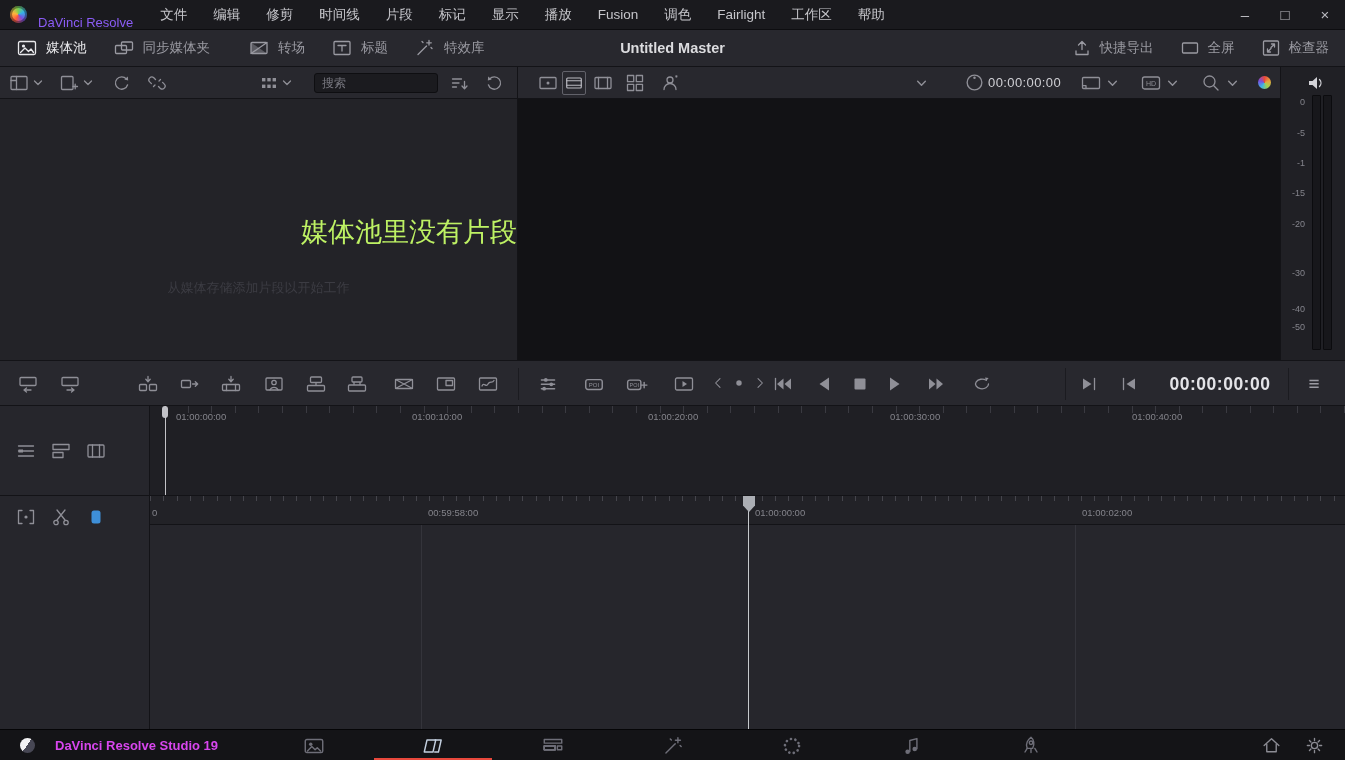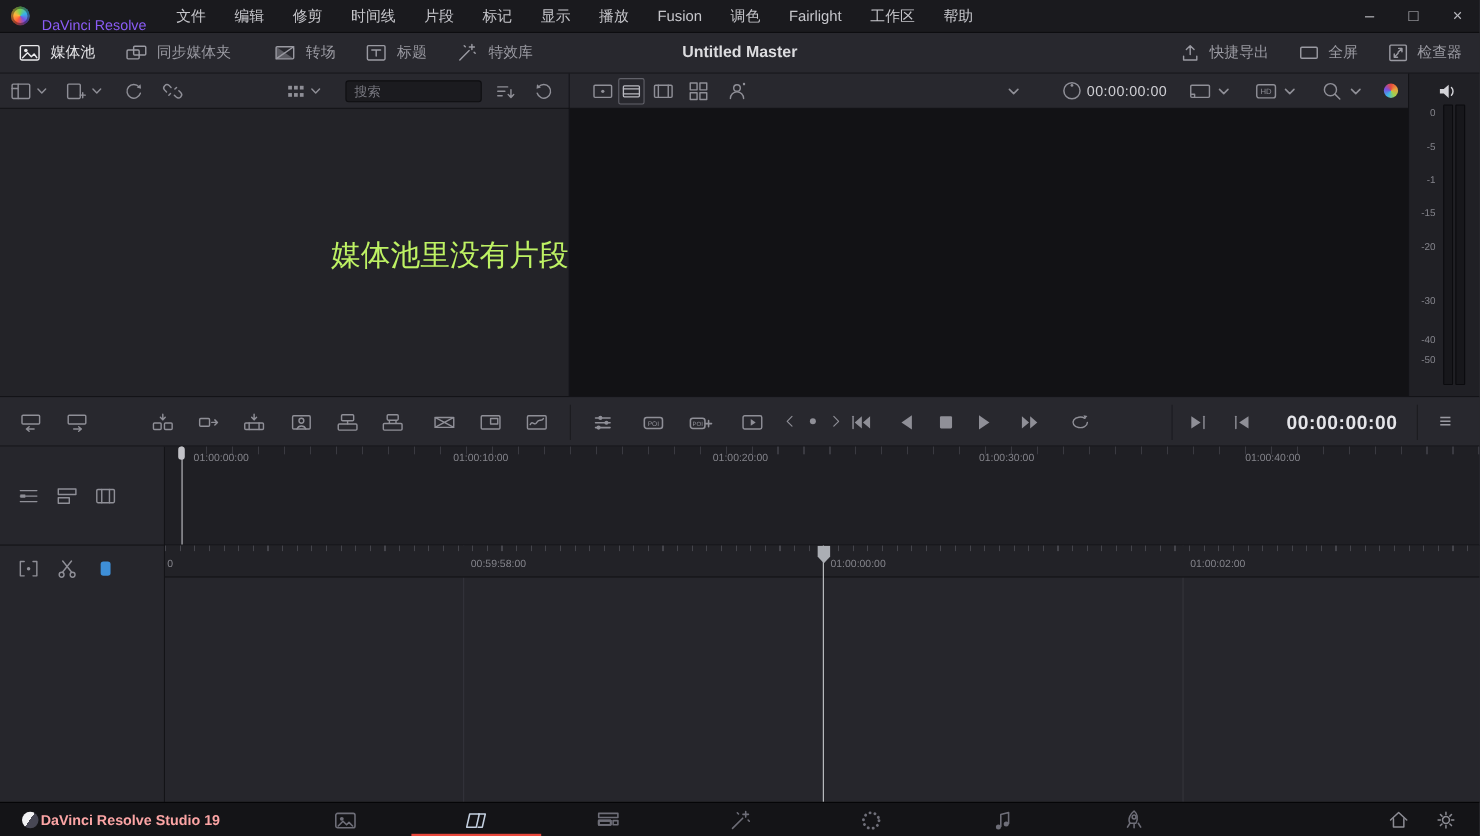--- a/index.html
+++ b/index.html
@@ -67,21 +67,21 @@
 .tl-lower-ruler{position:absolute;top:0;left:0;right:0;height:29px;background:#222227;border-bottom:1px solid #131317}
 .ruler-ticks-l{position:absolute;top:0;left:0;right:0;height:5px;background:repeating-linear-gradient(90deg,#45454c 0 1px,transparent 1px 13.3px)}
 .gridline{position:absolute;top:0;bottom:0;width:1px;background:#34343b}
 .ph-l-line{position:absolute;left:598px;top:0;bottom:0;width:1px;background:#c6c9cc}
 .ph-l-handle{position:absolute;left:593px;top:0;width:12px;height:16px;background:#abaeb4;clip-path:polygon(0 0,100% 0,100% 60%,50% 100%,0 60%)}
 
 
 .bottombar{position:absolute;top:729px;left:0;width:1345px;height:31px;background:#141417;border-top:1px solid #050507}
 .bb-left{position:absolute;left:0;top:0;height:31px;display:flex;align-items:center}
 .bb-logo{width:15px;height:15px;border-radius:50%;margin-left:20px;background:linear-gradient(125deg,#f2f2f4 48%,#474754 48%);flex:none}
-.bb-label{margin-left:2px;font-size:13px;font-weight:700;color:#fca5a5;white-space:nowrap}
+.bb-label{margin-left:20px;font-size:13px;font-weight:700;color:#d946ef;white-space:nowrap}
 .page-btn{position:absolute;top:0;width:120px;height:31px;display:flex;align-items:center;justify-content:center;color:#6e6e78}
 .page-btn.active{color:#c3cfdf}
 .page-btn.active::after{content:"";position:absolute;left:1px;right:1px;bottom:0;height:3px;background:#e8483c}
 .bb-right{position:absolute;right:0;top:0;height:31px;display:flex;align-items:center;gap:22px;padding-right:20px;color:#8c8c94}
 </style>
 </head>
 <body>
 
 <header class="titlebar">
   <span class="app-logo"></span>
@@ -337,20 +337,21 @@
   <span class="r3i" style="left:709px;top:12px">
       <svg class="svgic" width="11" height="9" viewBox="0 0 10 8">
         <path d="M1.5 2 5 5.5 8.5 2"></path>
       </svg>
     </span>
   <span class="r3i color-dot" style="left:740px;top:9px"></span>
 </div>
 
 <section class="media-panel">
   <div class="empty-title">媒体池里没有片段</div>
+  <div class="empty-sub">从媒体存储添加片段以开始工作</div>
 </section>
 
 <section class="viewer"></section>
 
 <aside class="audio-meter">
   <span class="spk">
       <svg class="svgic" width="22" height="22" viewBox="0 0 22 22">
         <path class="fillc" d="M4 9v4h3.5L12 17V5L7.5 9z"></path>
         <path d="M14.5 7.5a5 5 0 0 1 0 7"></path>
       </svg>

